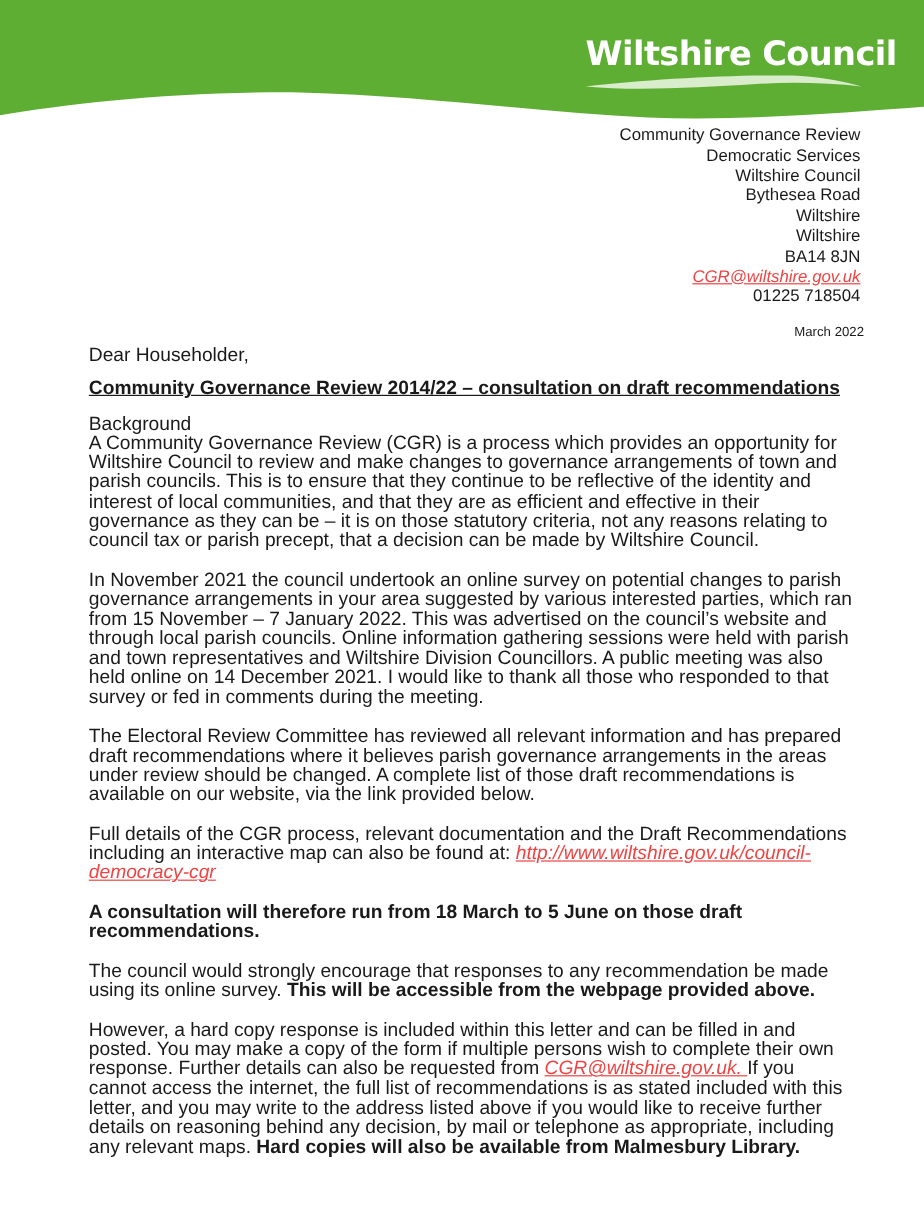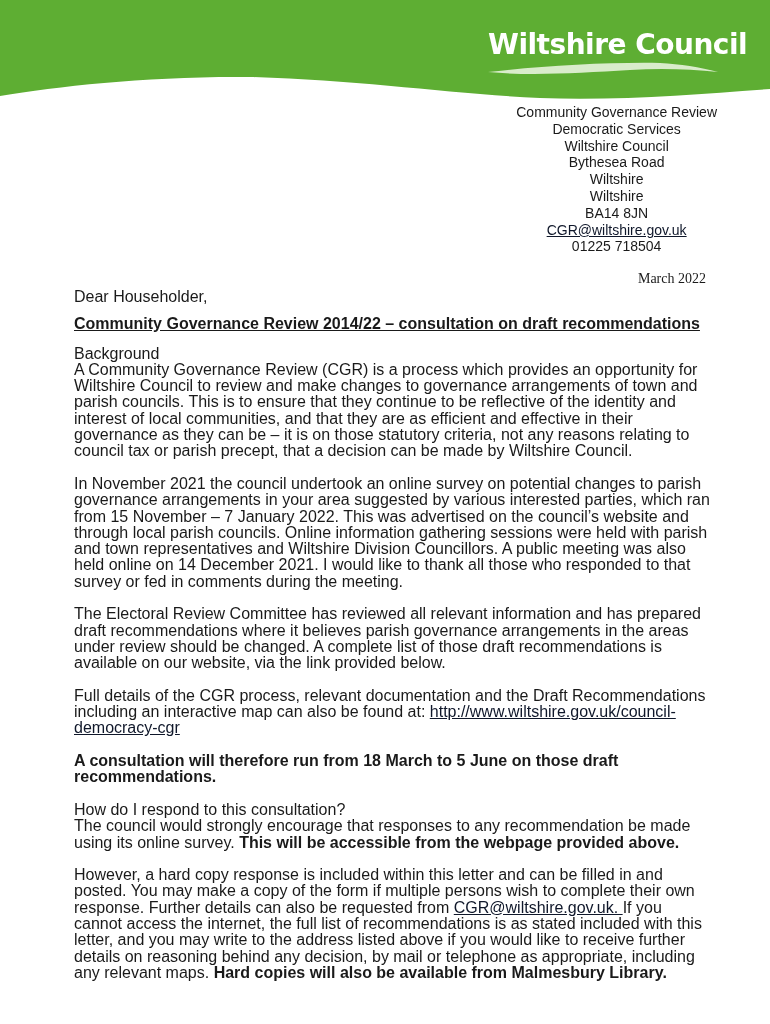--- a/index.html
+++ b/index.html
@@ -5,23 +5,23 @@
     html, body { margin: 0; padding: 0; background: #ffffff; }
     body { width: 770px; height: 1024px; position: relative; overflow: hidden;
            font-family: "Liberation Sans", sans-serif; color: #1a1a1a; }
     .header { position: absolute; left: 0; top: 0; width: 770px; height: 110px; }
     .header svg { display: block; }
     .logo { position: absolute; left: 488px; top: 28px; color: #ffffff;
             font-family: "DejaVu Sans", sans-serif; font-weight: bold; font-size: 28px;
             letter-spacing: -0.5px; white-space: nowrap; }
     .address { position: absolute; right: 53px; top: 104px; text-align: right;
                font-size: 14px; line-height: 16.8px; }
-    .address div { white-space: nowrap; text-align: center; }
-    a, .link { color: #0f172a; text-decoration: underline; }
-    .date { position: absolute; right: 64px; top: 271px; font-size: 14px; font-family: Liberation Serif, serif; }
+    .address div { white-space: nowrap; }
+    a, .link { color: #ef4444; text-decoration: underline; font-style: italic; }
+    .date { position: absolute; right: 50px; top: 271px; font-size: 11px; }
     .content { position: absolute; left: 74px; top: 289px; width: 640px;
                font-size: 16px; line-height: 16.3px; }
     .content p { margin: 0 0 16.3px 0; }
     .salutation { margin-bottom: 11px !important; }
     .title { font-weight: bold; text-decoration: underline; margin-bottom: 13px !important; }
     .subhead { display: block; }
     b { font-weight: bold; }
   </style>
 </head>
 <body>
@@ -55,19 +55,18 @@
     <span class="subhead">Background</span>
     <span>A Community Governance Review (CGR) is a process which provides an opportunity for Wiltshire Council to review and make changes to governance arrangements of town and parish councils. This is to ensure that they continue to be reflective of the identity and interest of local communities, and that they are as efficient and effective in their governance as they can be – it is on those statutory criteria, not any reasons relating to council tax or parish precept, that a decision can be made by Wiltshire Council.</span>
   </p>
   <p>In November 2021 the council undertook an online survey on potential changes to parish governance arrangements in your area suggested by various interested parties, which ran from 15 November – 7 January 2022. This was advertised on the council’s website and through local parish councils. Online information gathering sessions were held with parish and town representatives and Wiltshire Division Councillors.  A public meeting was also held online on 14 December 2021. I would like to thank all those who responded to that survey or fed in comments during the meeting.</p>
   <p>The Electoral Review Committee has reviewed all relevant information and has prepared draft recommendations where it believes parish governance arrangements in the areas under review should be changed. A complete list of those draft recommendations is available on our website, via the link provided below.</p>
   <p>
     <span>Full details of the CGR process, relevant documentation and the Draft Recommendations including an interactive map can also be found at: </span><a>http://www.wiltshire.gov.uk/council-democracy-cgr</a>
   </p>
   <p><b>A consultation will therefore run from 18 March to 5 June on those draft recommendations.</b></p>
   <p>
-    <span class="subhead">How do I respond to this consultation?</span>
     <span>The council would strongly encourage that responses to any recommendation be made using its online survey. </span><b>This will be accessible from the webpage provided above.</b>
   </p>
   <p>
     <span>However, a hard copy response is included within this letter and can be filled in and posted. You may make a copy of the form if multiple persons wish to complete their own response. Further details can also be requested from </span><a>CGR@wiltshire.gov.uk. </a><span> If you cannot access the internet, the full list of recommendations is as stated included with this letter, and you may write to the address listed above if you would like to receive further details on reasoning behind any decision, by mail or telephone as appropriate, including any relevant maps. </span><b>Hard copies will also be available from Malmesbury Library.</b>
   </p>
 </div>
 
 </body></html>

